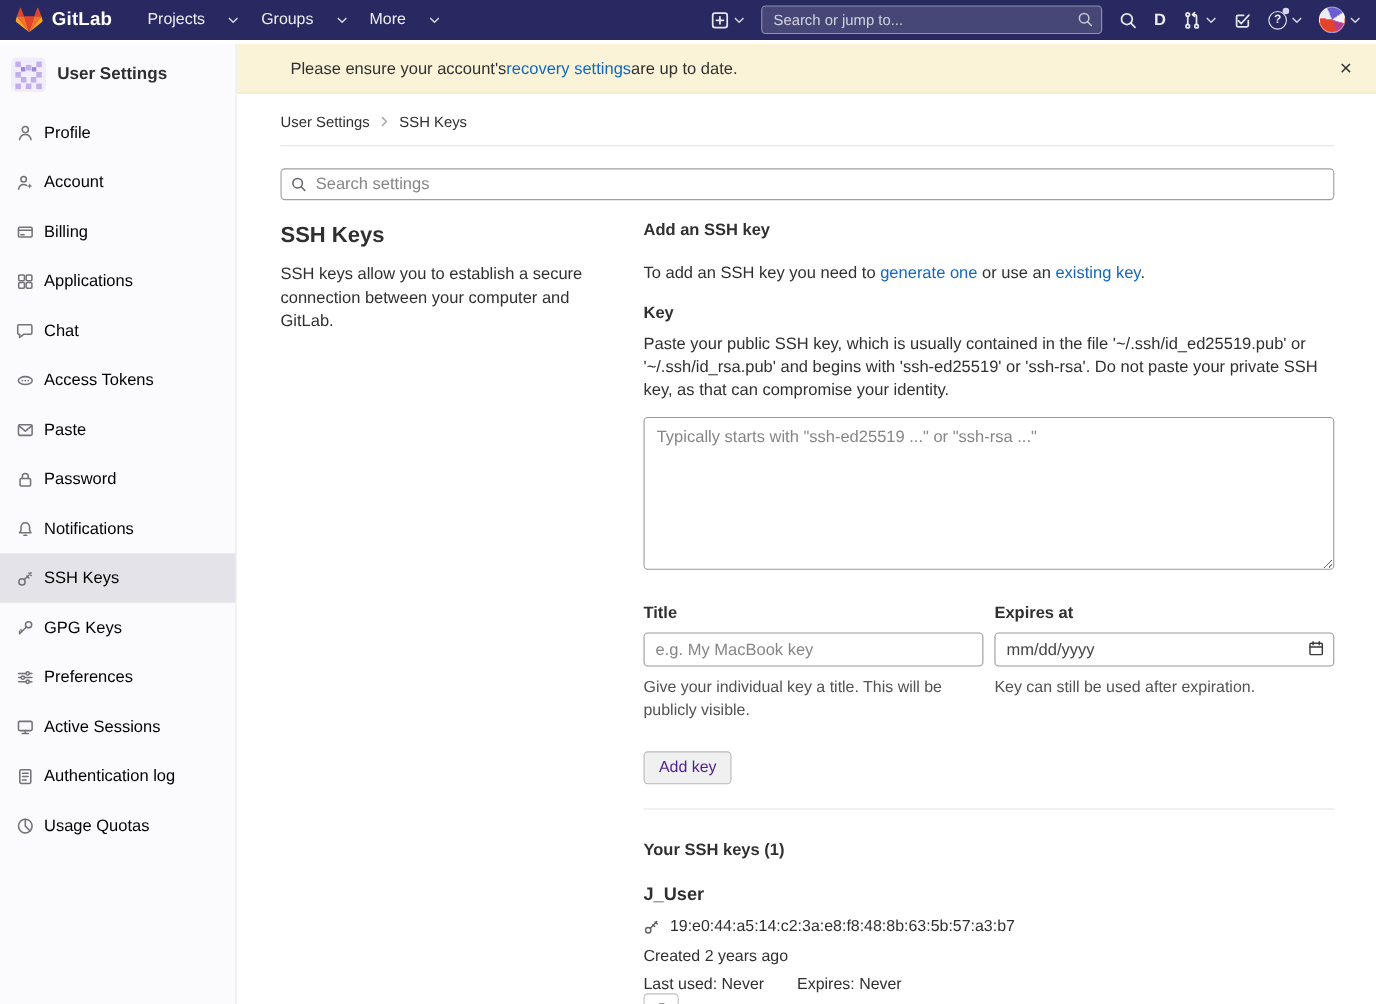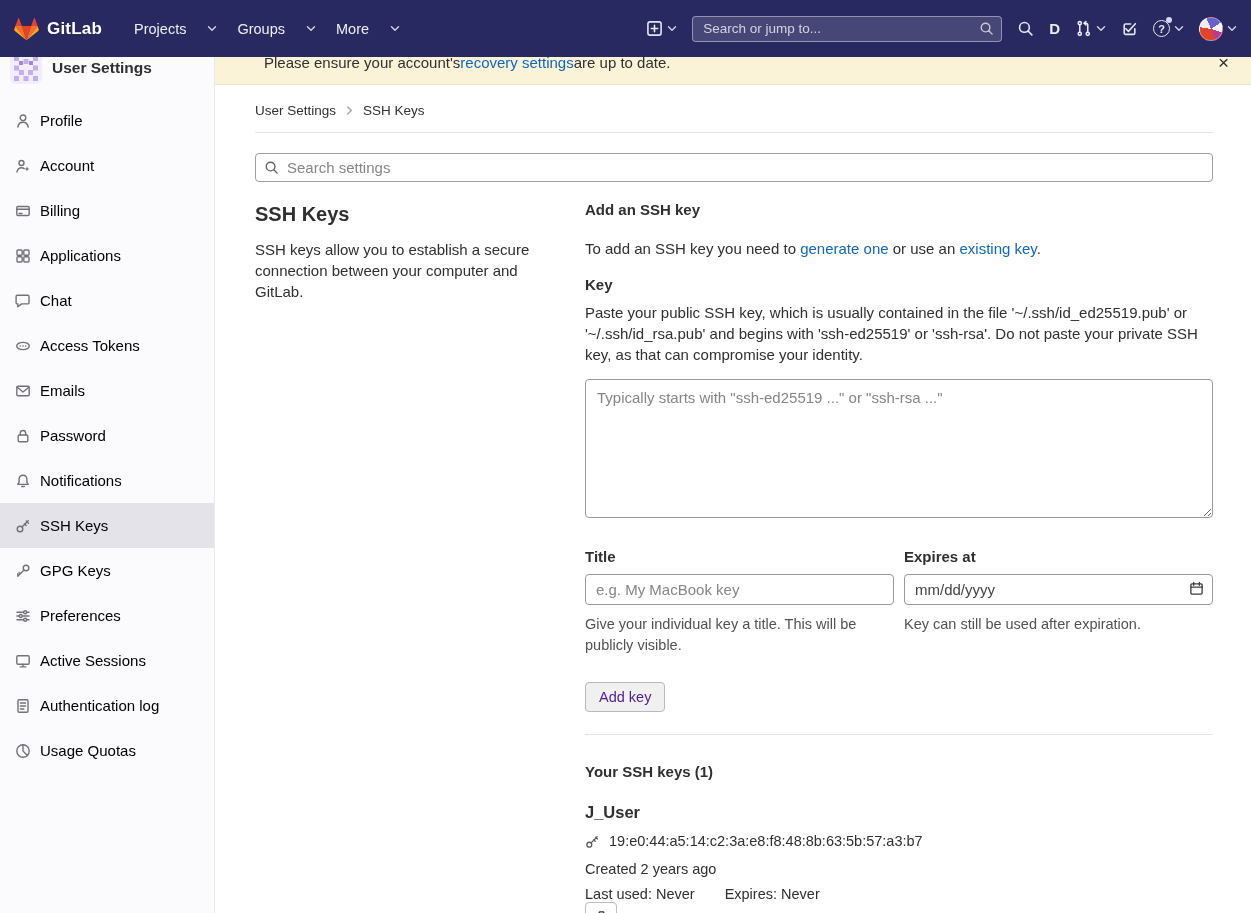--- a/index.html
+++ b/index.html
@@ -1,21 +1,21 @@
 <!DOCTYPE html>
 <html><head>
 <meta charset="utf-8">
 <style>
   * { margin:0; padding:0; box-sizing:border-box; }
   html,body { width:1251px; height:913px; overflow:hidden; }
   body { font-family:"Liberation Sans", sans-serif; font-size:15px; color:#303030; background:#fff; position:relative; }
   a { text-decoration:none; }
 
   
-  .navbar { position:fixed; top:0; left:0; width:1251px; height:57px; background:#292961; display:flex; align-items:center; padding:0 14px; z-index:30; color:#fff; }
+  .navbar { position:fixed; top:0; left:0; width:1251px; height:36px; background:#292961; display:flex; align-items:center; padding:0 14px; z-index:30; color:#fff; }
   .nb-left { display:flex; align-items:center; gap:20px; }
   .brand { display:flex; align-items:center; gap:8px; margin-right:12px; cursor:pointer; }
   .brand-text { color:#fff; font-size:17px; font-weight:700; letter-spacing:.2px; }
   .nb-menu-item { display:flex; align-items:center; gap:21px; color:rgba(255,255,255,.92); font-size:14.5px; cursor:pointer; }
   .chev { width:10px; height:7px; stroke:rgba(255,255,255,.8); fill:none; stroke-width:1.6; stroke-linecap:round; stroke-linejoin:round; }
   .nb-right { margin-left:auto; display:flex; align-items:center; gap:15px; }
   .nb-icon-btn { display:flex; align-items:center; gap:4px; cursor:pointer; }
   .nbsvg { width:17px; height:17px; stroke:rgba(255,255,255,.88); fill:none; stroke-width:1.5; stroke-linecap:round; stroke-linejoin:round; }
   .nb-search { position:relative; width:310px; }
   .nb-search input { width:310px; height:26px; background:rgba(255,255,255,.14); border:1px solid rgba(255,255,255,.42); border-radius:4px; color:#fff; font-size:13.5px; padding:0 30px 0 10px; outline:none; font-family:"Liberation Sans", sans-serif; }
@@ -262,21 +262,21 @@
           <circle cx="8" cy="8" r=".8" fill="#737278" stroke="none"></circle>
           <circle cx="10.7" cy="8" r=".8" fill="#737278" stroke="none"></circle>
         </svg>
       <span class="nav-label">Access Tokens</span>
     </div>
     <div class="nav-item">
       <svg class="si" viewBox="0 0 16 16">
           <rect x="1.8" y="3.2" width="12.4" height="9.6" rx="1.2"></rect>
           <path d="M2.2 4.2 8 9l5.8-4.8"></path>
         </svg>
-      <span class="nav-label">Emails</span>
+      <span class="nav-label">Paste</span>
     </div>
     <div class="nav-item">
       <svg class="si" viewBox="0 0 16 16">
           <rect x="3.2" y="7" width="9.6" height="6.8" rx="1.2"></rect>
           <path d="M5.3 7V5.2a2.7 2.7 0 0 1 5.4 0V7"></path>
         </svg>
       <span class="nav-label">Password</span>
     </div>
     <div class="nav-item">
       <svg class="si" viewBox="0 0 16 16">

